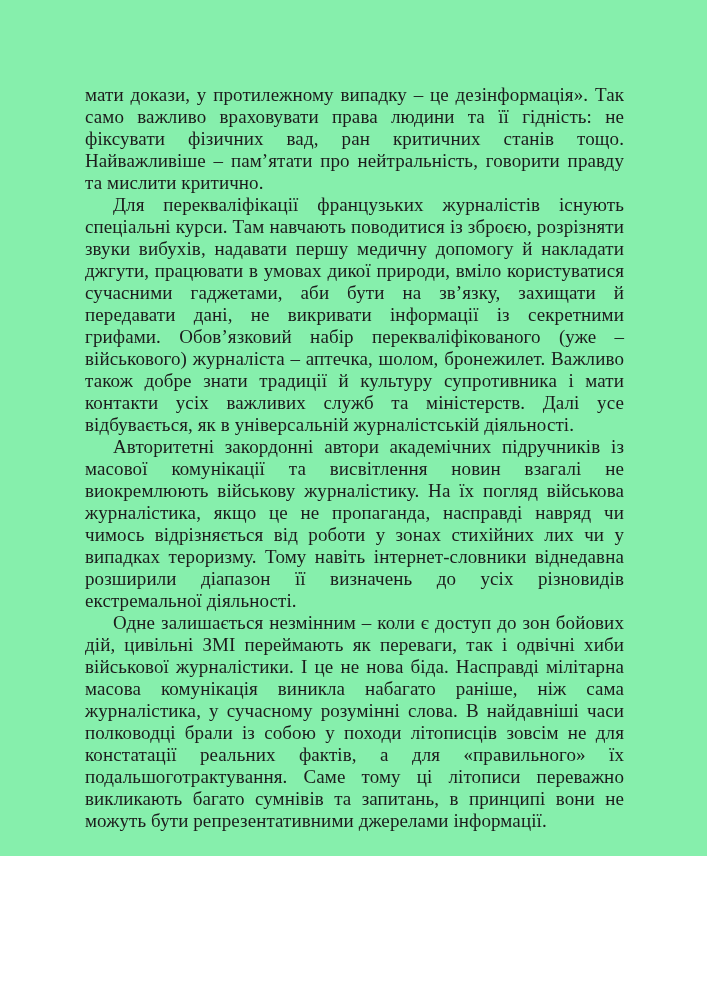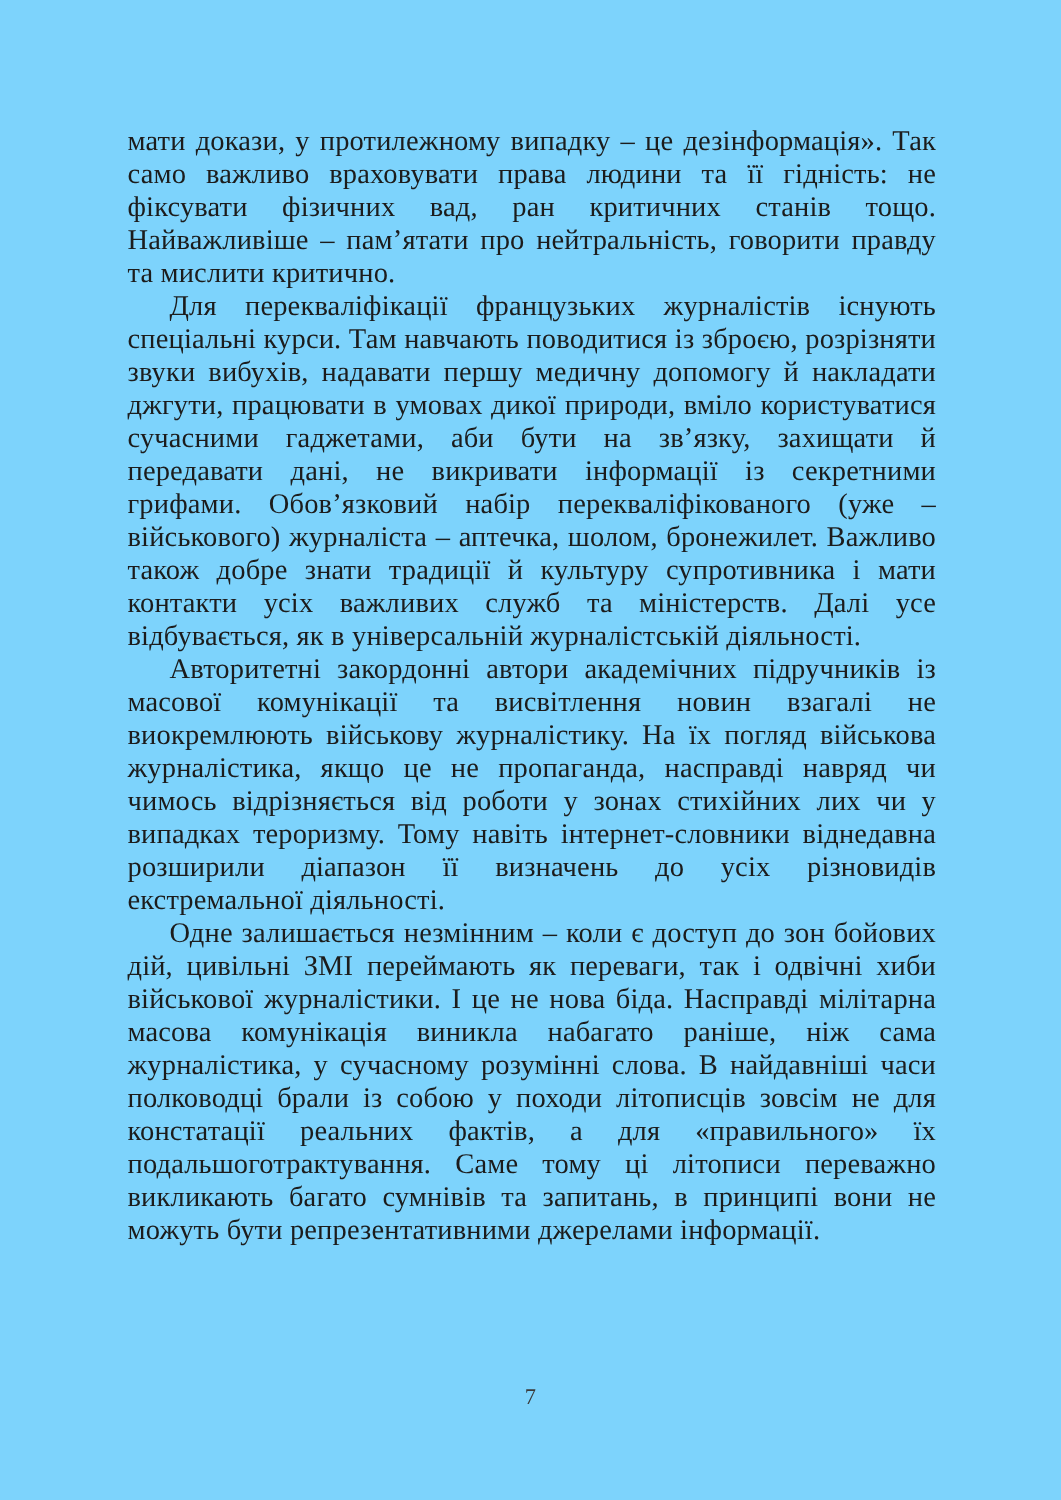--- a/index.html
+++ b/index.html
@@ -3,22 +3,22 @@
 <meta charset="utf-8">
 <style>
   html, body {
     margin: 0;
     padding: 0;
     background: #ffffff;
   }
   .page {
     position: relative;
     width: 707px;
-    height: 1000px;
-    background: #7dd3fc;
+    height: 856px;
+    background: #86efac;
     overflow: hidden;
     font-family: "Liberation Serif", "DejaVu Serif", serif;
     color: #1c1c1c;
   }
   .text-block {
     position: absolute;
     top: 84px;
     left: 85px;
     width: 539px;
   }

